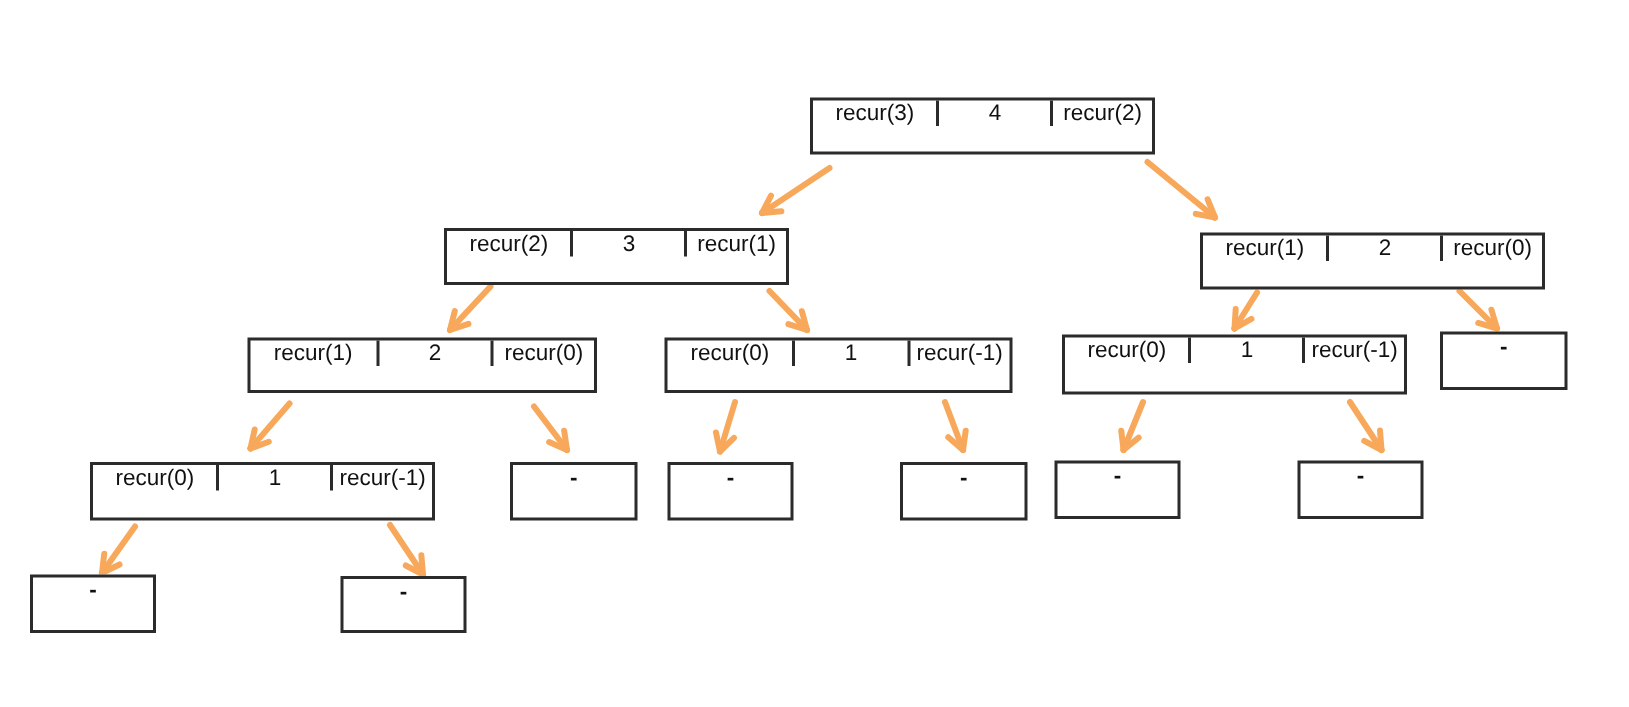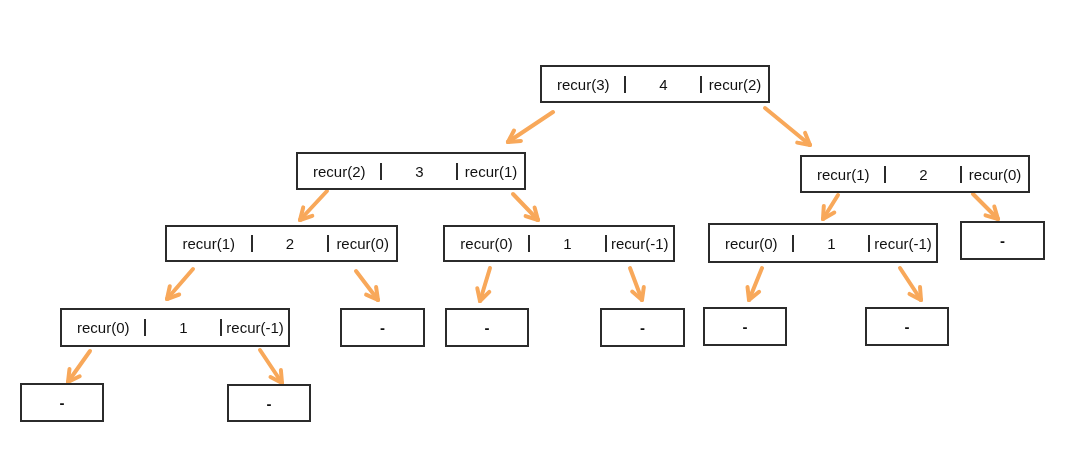--- a/index.html
+++ b/index.html
@@ -17,21 +17,21 @@
   }
   #arrows {
     position: absolute;
     left: 0;
     top: 0;
     pointer-events: none;
   }
   .tree-node {
     position: absolute;
     display: flex;
-    align-items: center;
+    align-items: flex-start;
     background: #ffffff;
     border: 2px solid #2b2b2b;
     box-sizing: border-box;
     font-size: 15px;
     color: #111111;
   }
   .cell {
     display: flex;
     align-items: center;
     justify-content: center;

